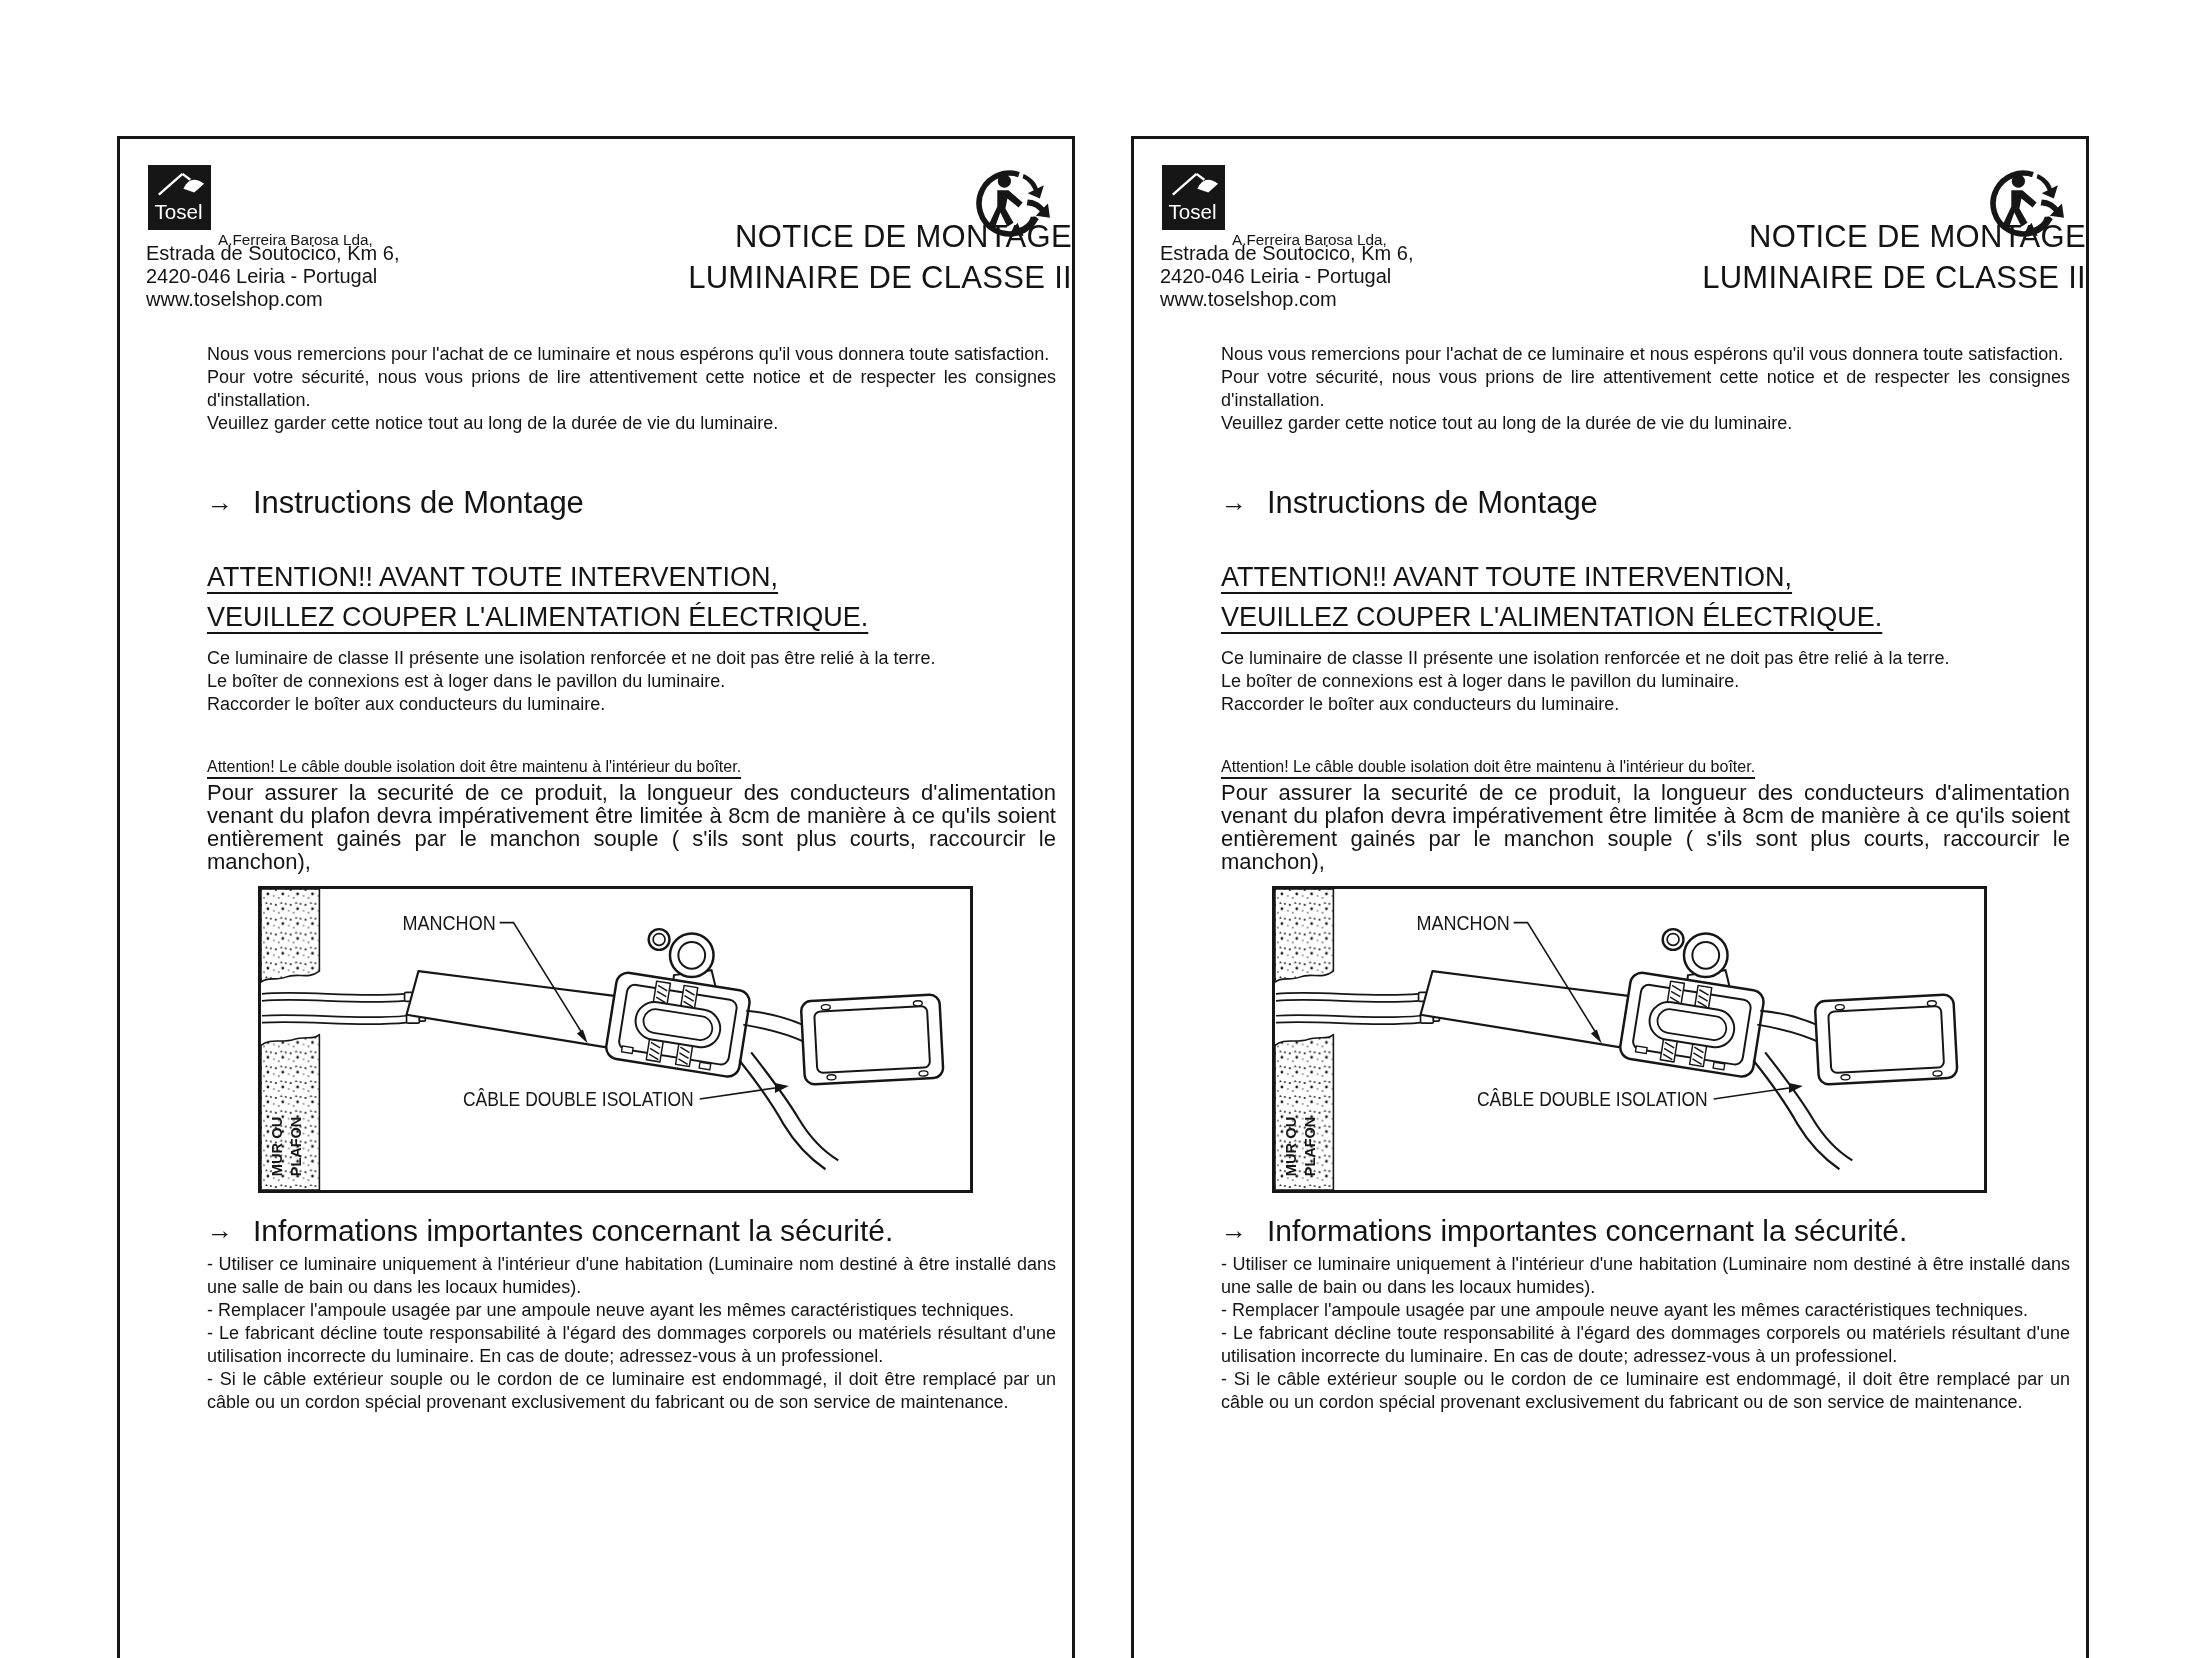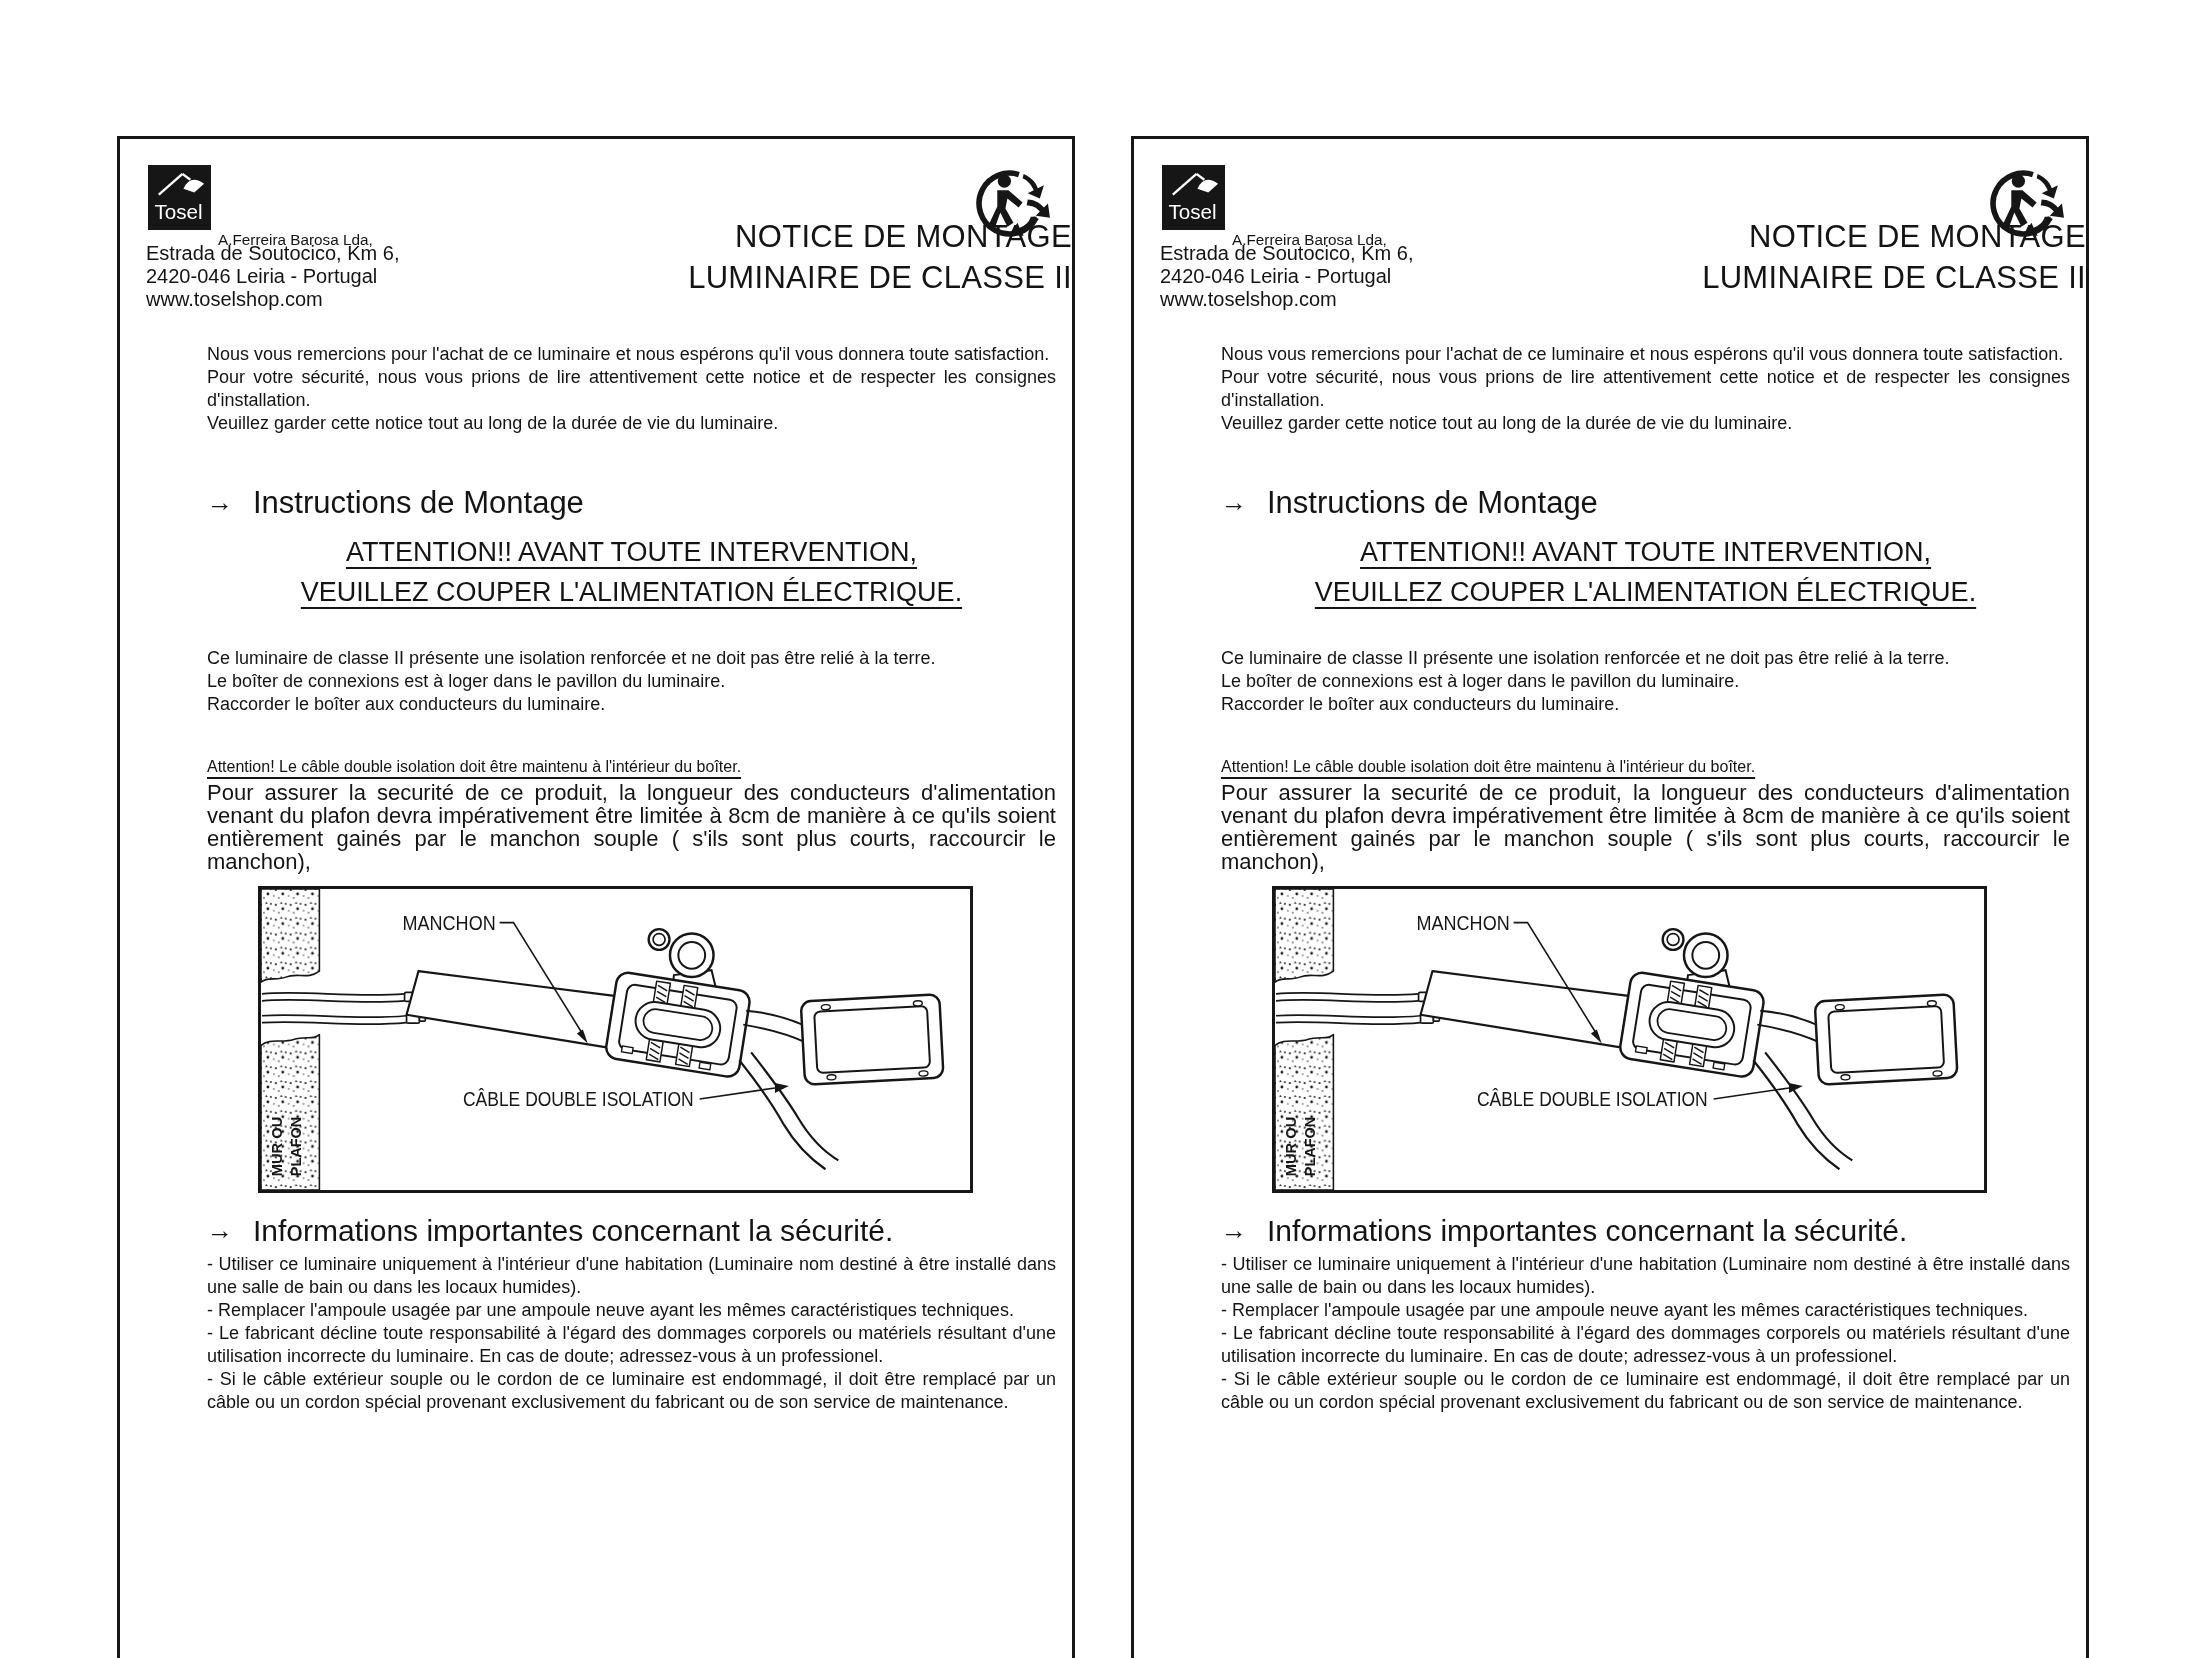--- a/index.html
+++ b/index.html
@@ -15,23 +15,23 @@
   .addr-rest{position:absolute;left:26px;top:103px;font-size:20px;line-height:23px;white-space:nowrap;}
   .title{position:absolute;left:0;right:0;top:77px;padding-left:59px;text-align:right;font-size:31px;line-height:41px;letter-spacing:0.3px;white-space:nowrap;}
   .triman{position:absolute;right:20px;top:26px;width:77px;height:77px;}
   
   .flow{position:absolute;left:87px;right:16px;top:201px;}
   .flow p{margin:0;}
   .intro{margin-top:3px;font-size:18px;line-height:23px;}
   .intro p{text-align:justify;}
   .sec-head{margin-top:47px;font-size:31px;line-height:42px;display:flex;align-items:baseline;}
   .sec-head .arr{width:30px;margin-right:16px;font-size:26px;font-weight:600;flex:none;transform:translateY(-2px);}
-  .warn{margin-top:7px;text-align:center;font-size:27px;line-height:40px;}
+  .warn{margin-top:32px;font-size:27px;line-height:40px;}
   .warn span{text-decoration:underline;text-decoration-thickness:2.2px;text-underline-offset:6px;}
-  .para2{margin-top:35px;font-size:18px;line-height:23px;}
+  .para2{margin-top:10px;font-size:18px;line-height:23px;}
   .attn{margin-top:37px;font-size:16px;line-height:28px;text-decoration:underline;text-decoration-thickness:1.6px;text-underline-offset:5px;}
   .para3{margin-top:9px;font-size:22px;line-height:23px;text-align:justify;}
   .diagram{margin-top:13px;margin-left:51px;width:715px;height:307px;display:block;}
   .sec-head.second{margin-top:17px;font-size:30px;}
   .safety{font-size:18px;line-height:23px;}
   .safety p{text-align:justify;}
   svg text{font-family:"Liberation Sans","DejaVu Sans",sans-serif;}
 </style>
 </head>
 <body>

